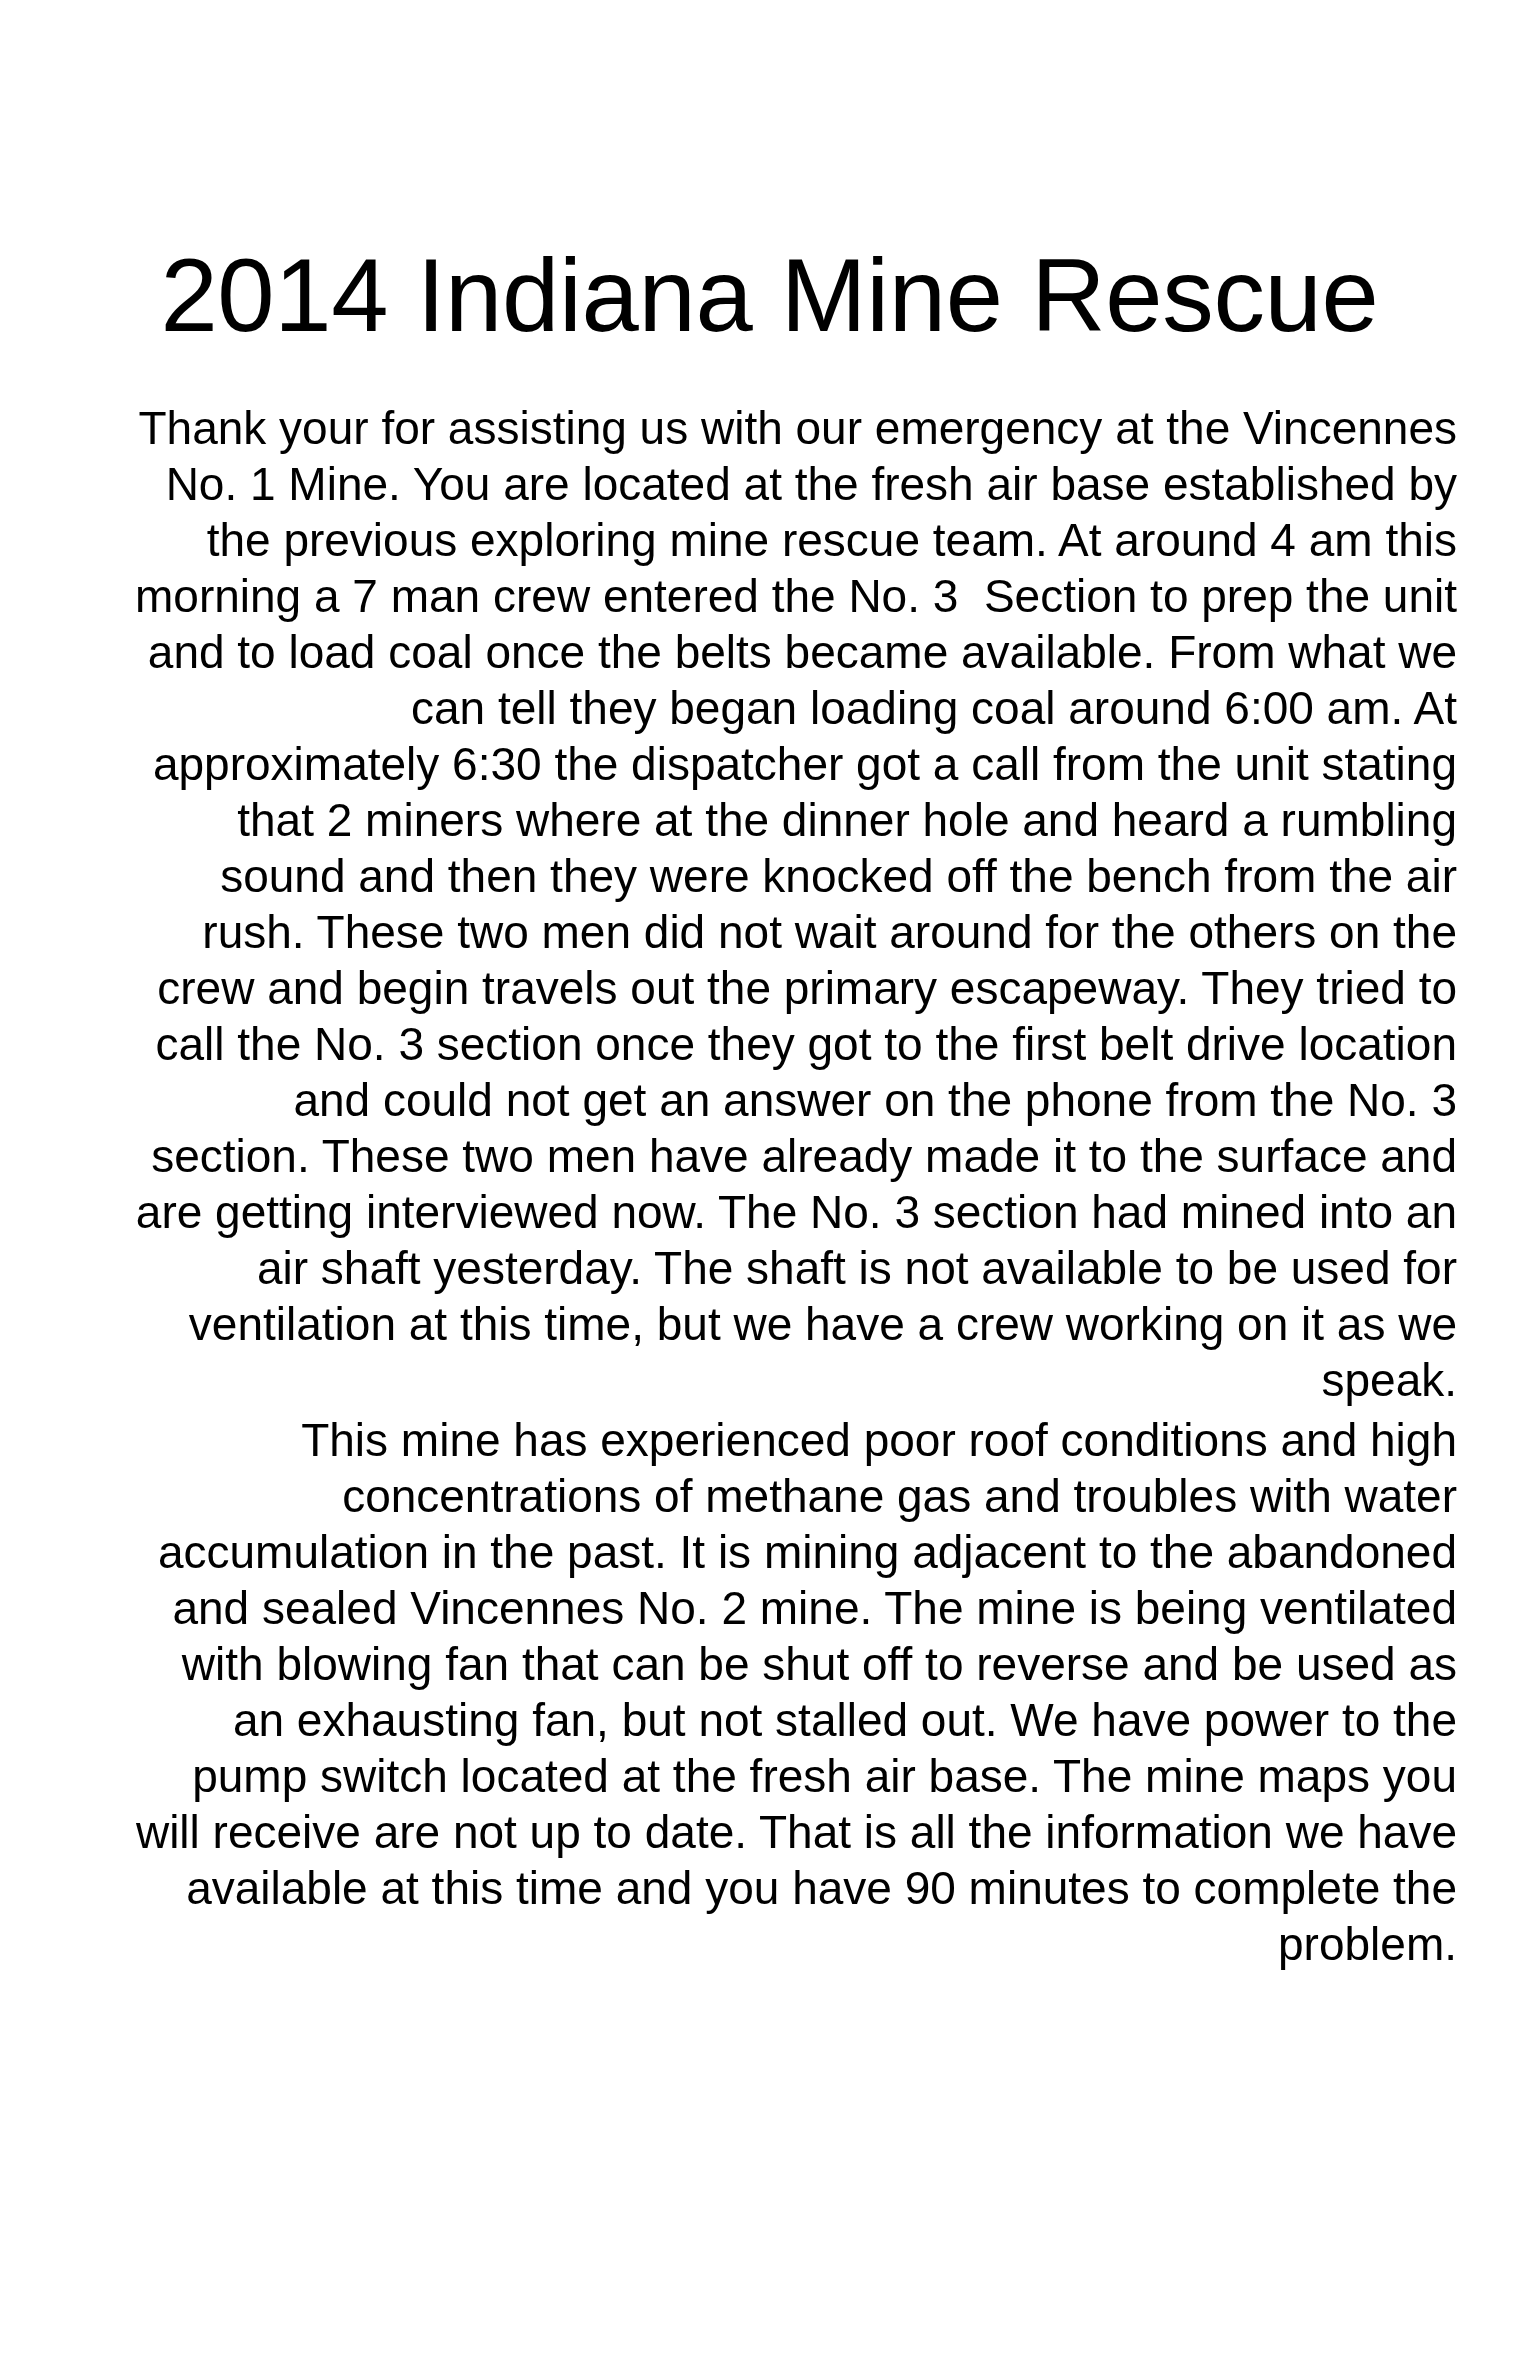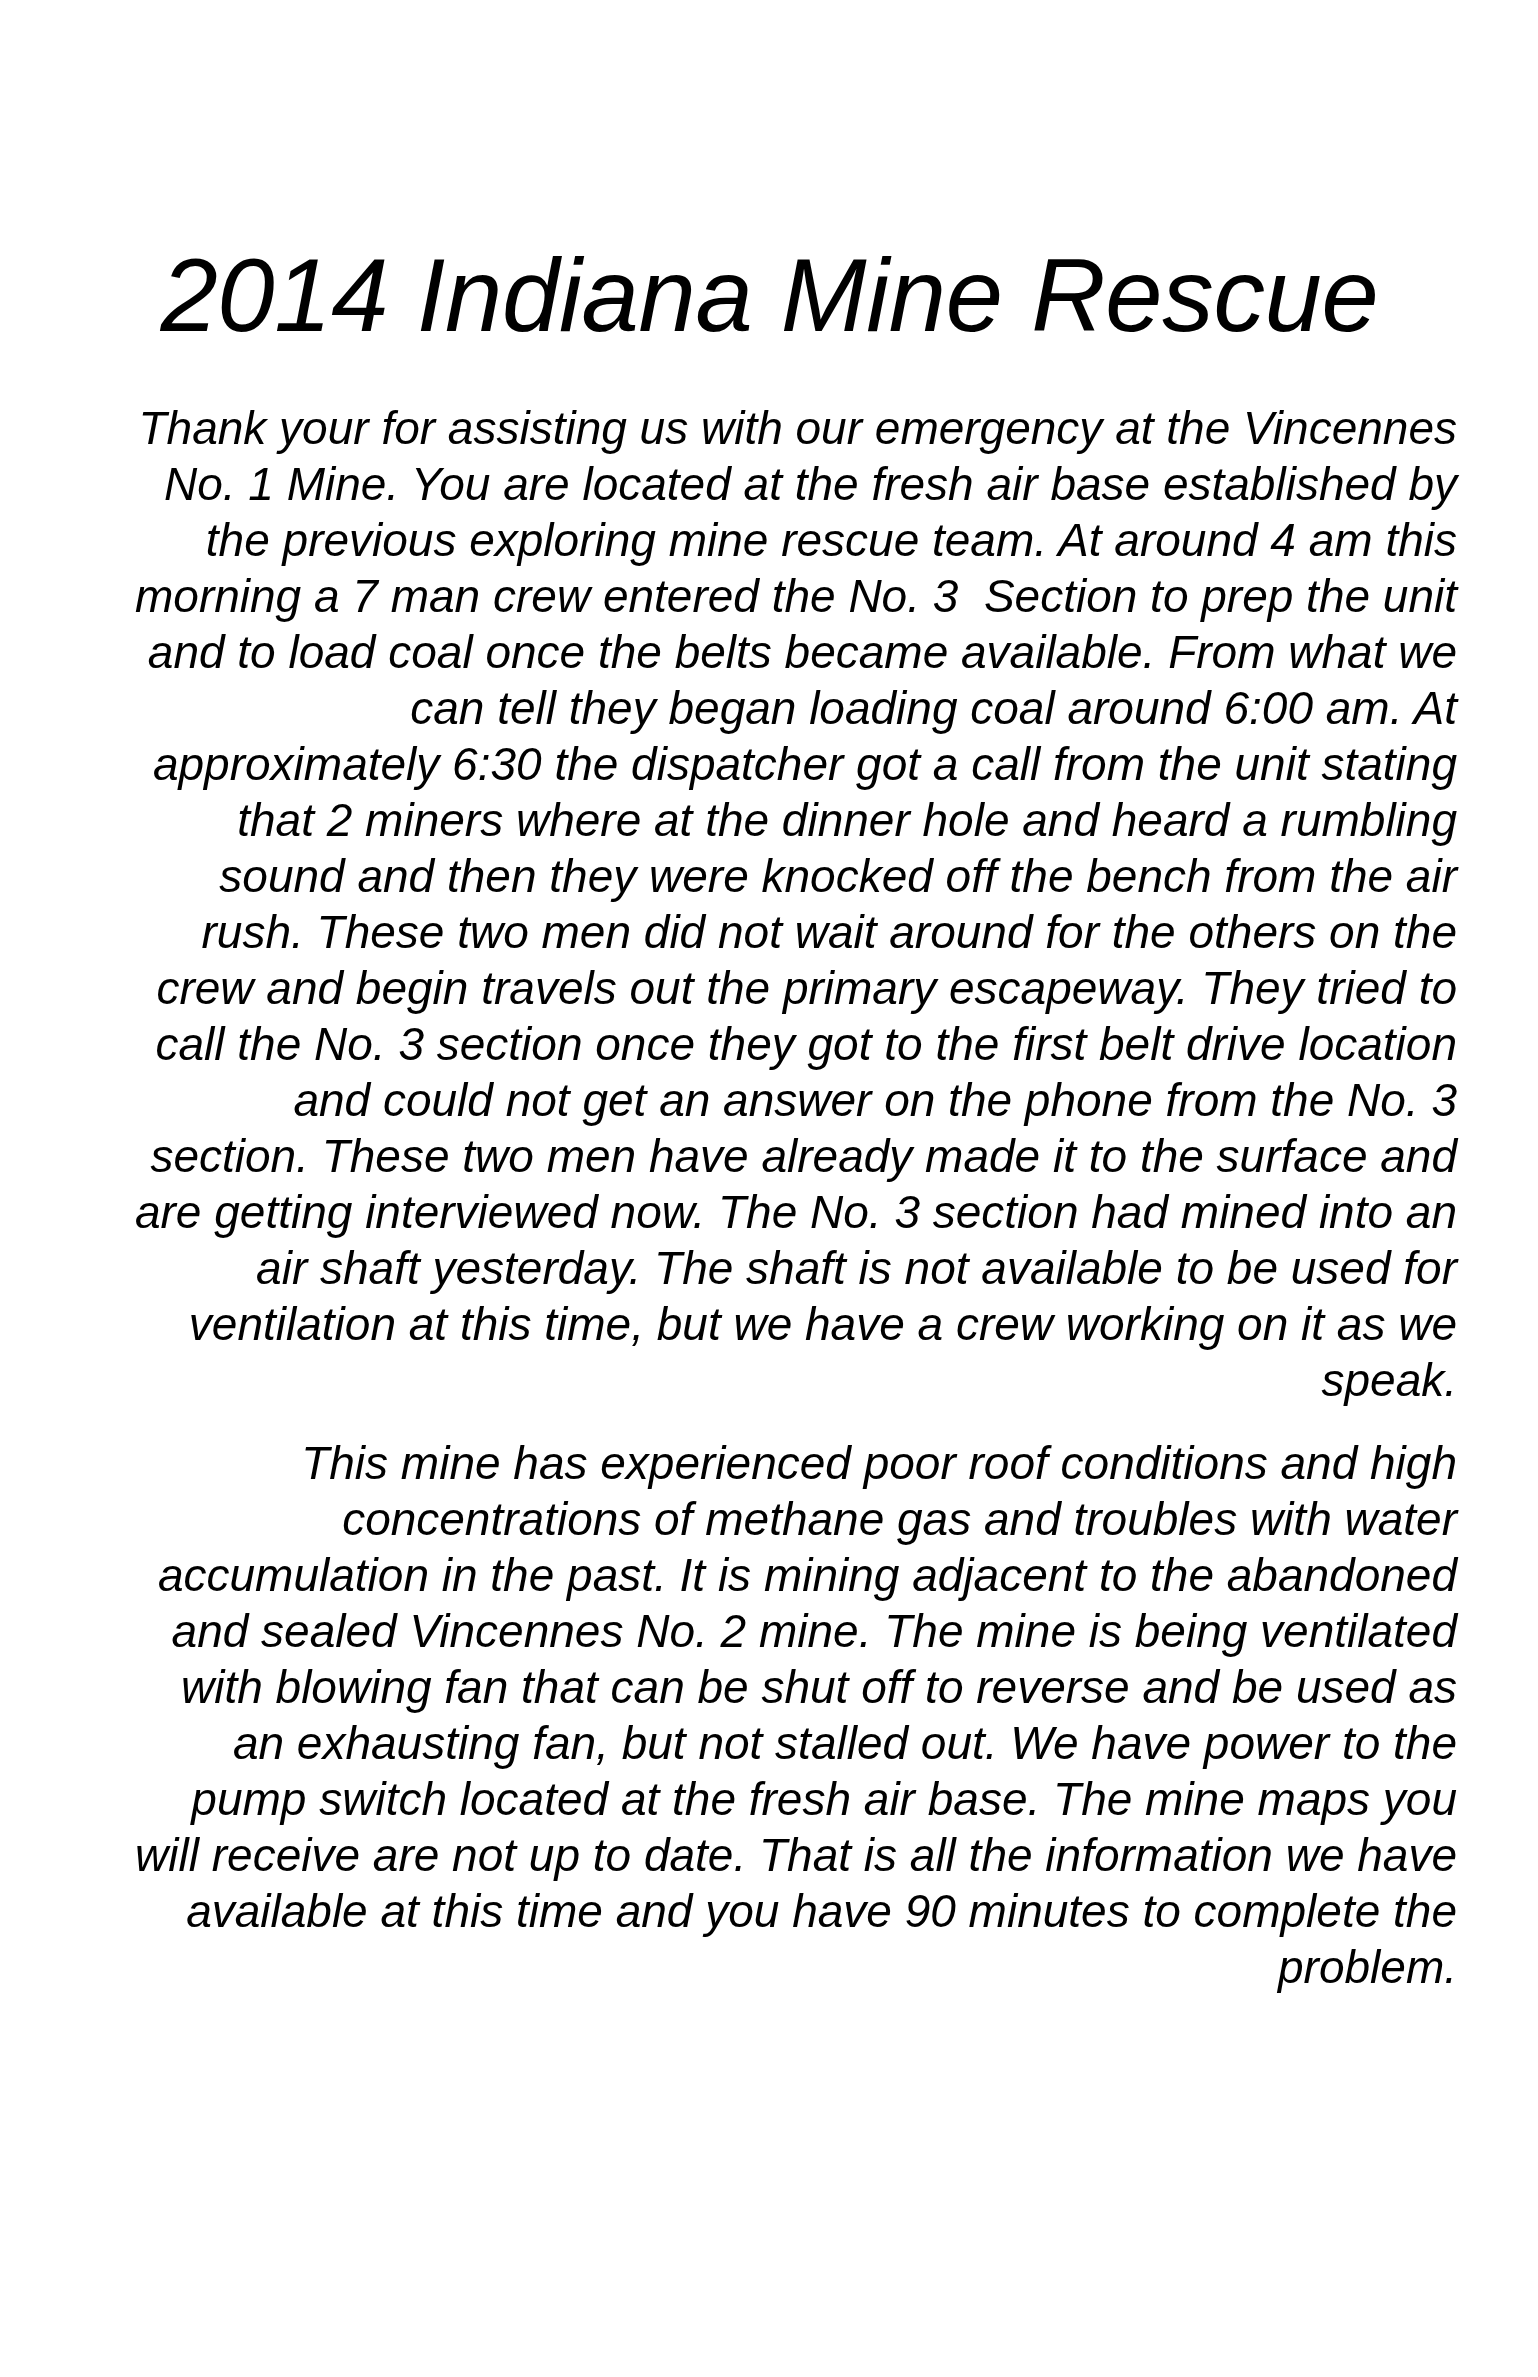--- a/index.html
+++ b/index.html
@@ -10,42 +10,41 @@
   .page {
     position: relative;
     width: 1539px;
     height: 2377px;
     box-sizing: border-box;
     background: #ffffff;
     color: #000000;
     padding: 234px 82px 4px 82px;
     overflow: hidden;
     font-family: "Liberation Sans", "DejaVu Sans", sans-serif;
-    font-style: italic;
   }
   .doc-title {
     margin: 0;
     font-size: 103px;
     line-height: 124px;
     font-weight: 400;
     letter-spacing: -0.3px;
     text-align: center;
     white-space: nowrap;
   }
   .body-para {
     margin: 42px 0 0 0;
     font-size: 46px;
     line-height: 56px;
     font-weight: 400;
     letter-spacing: 0;
     white-space: pre-wrap; 
     text-align: right;
   }
   .body-para.second {
-    margin-top: 27px;
+    margin-top: 4px;
   }
 </style>
 </head>
 <body>
 
 <div class="page">
   <h1 class="doc-title">2014 Indiana Mine Rescue</h1>
 
   <p class="body-para">Thank your for assisting us with our emergency at the Vincennes
 No. 1 Mine. You are located at the fresh air base established by

